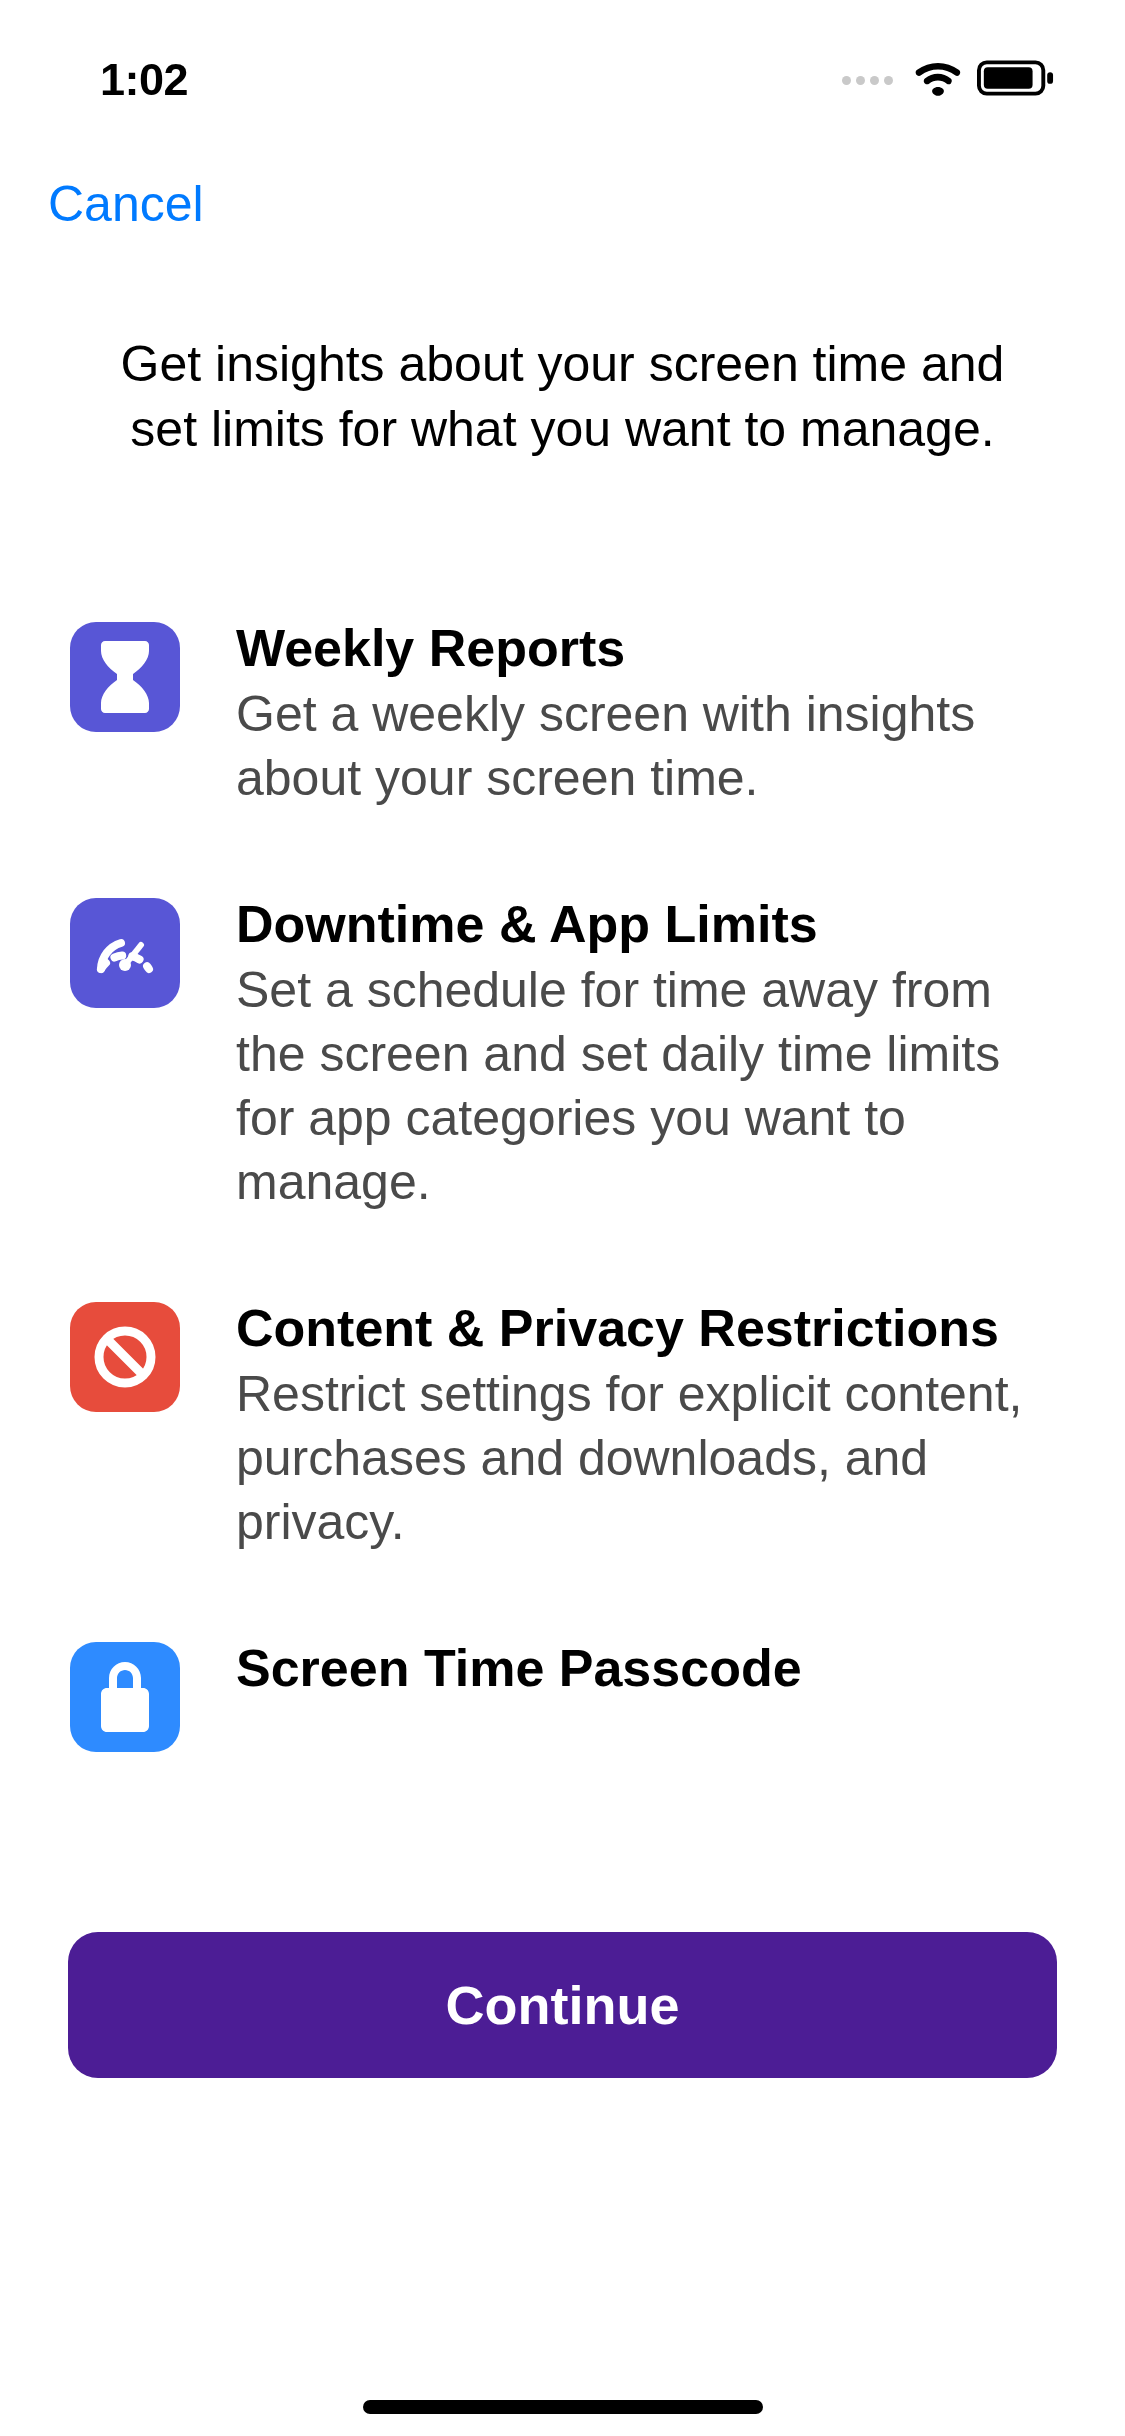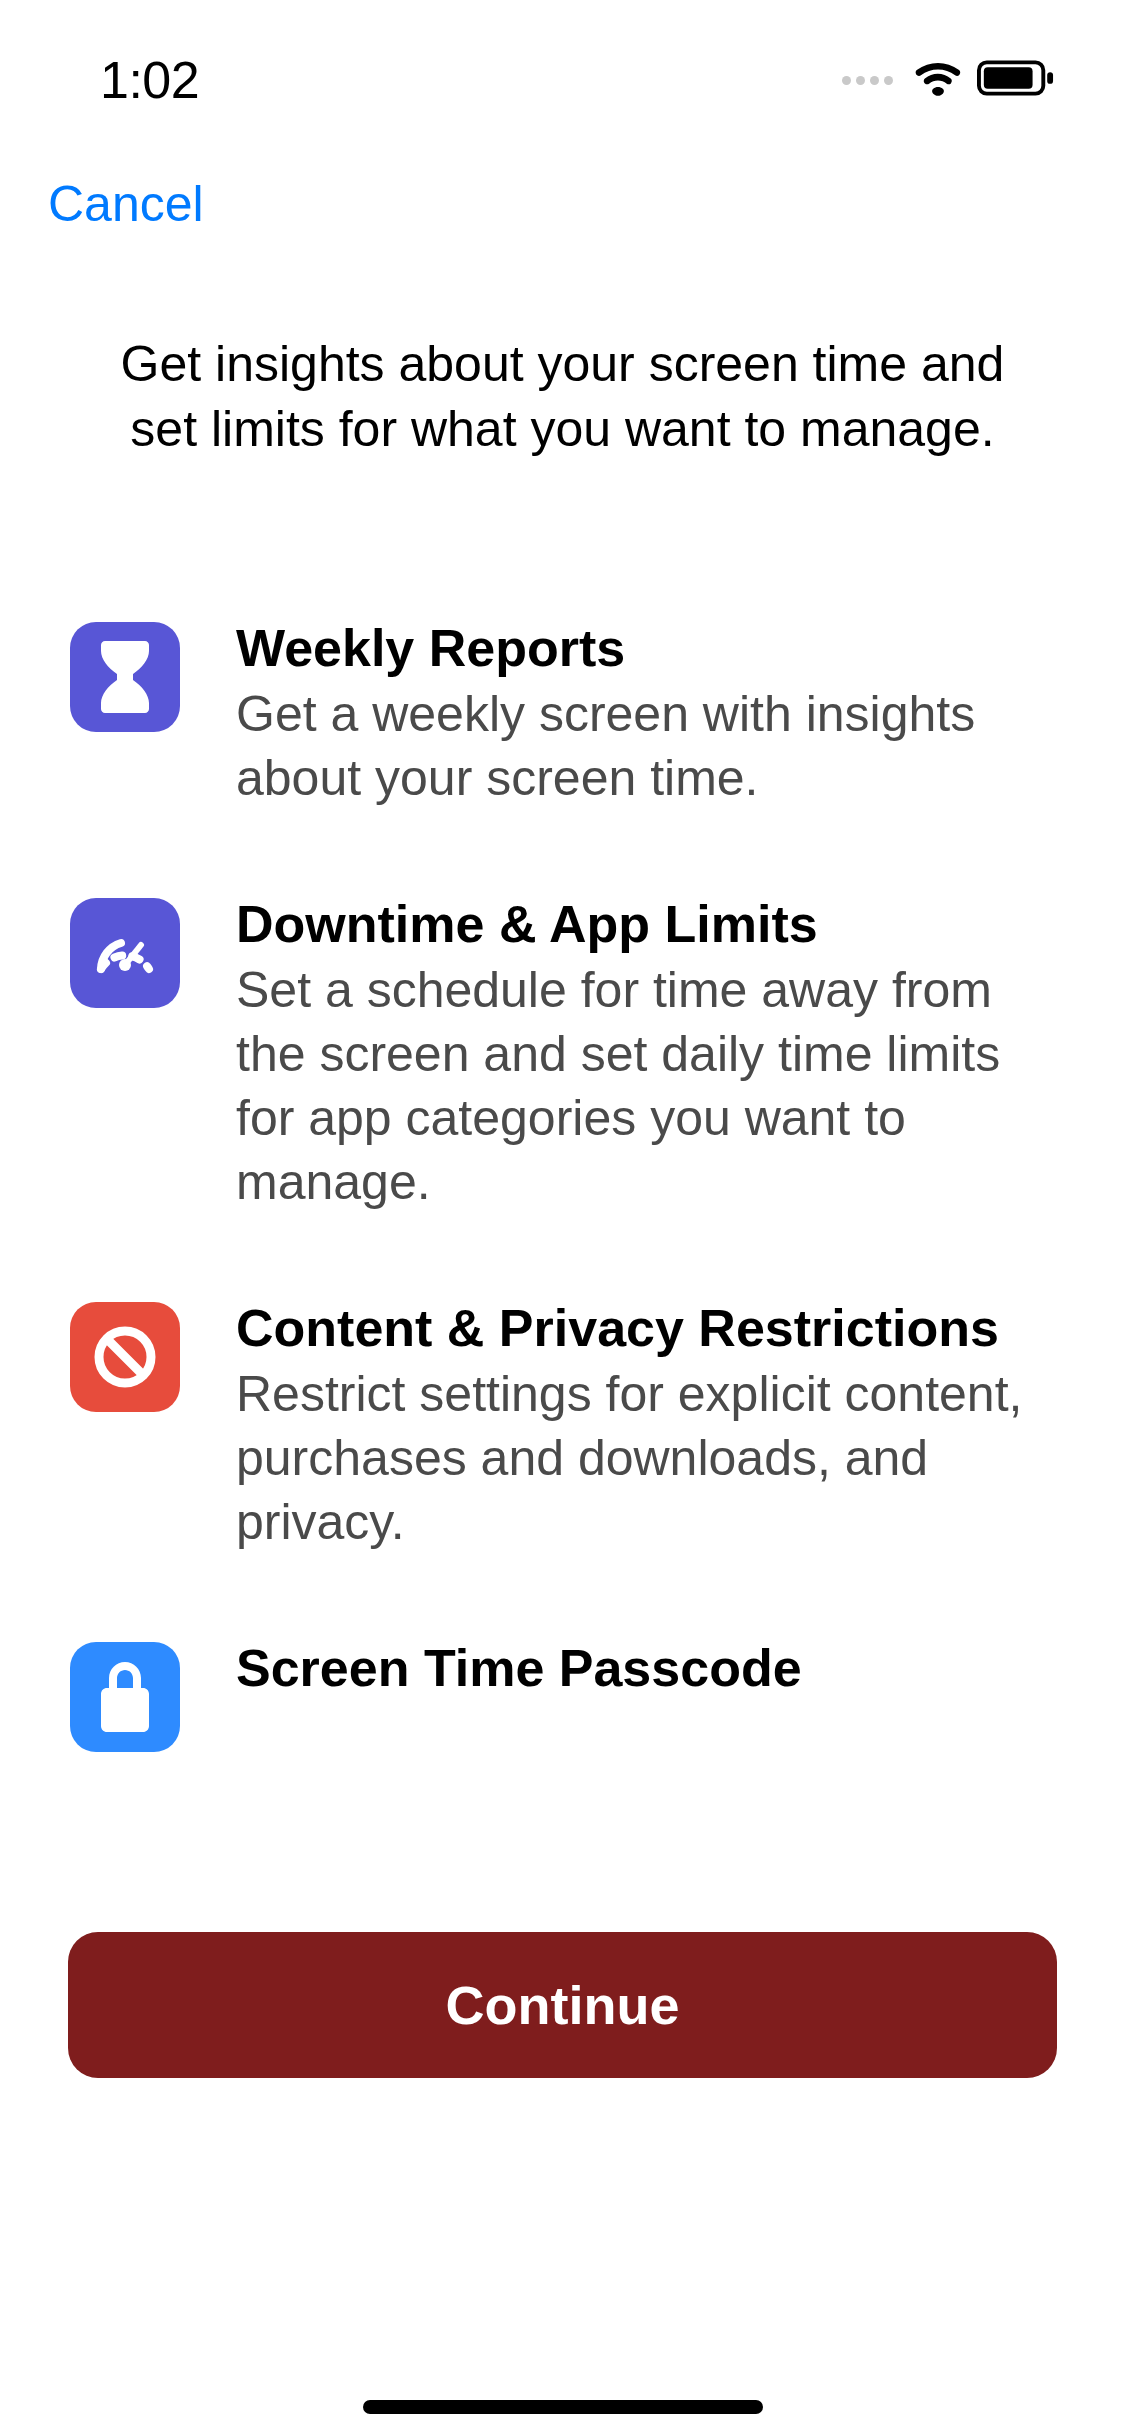--- a/index.html
+++ b/index.html
@@ -15,22 +15,22 @@
   .status-bar {
     position: absolute;
     top: 0; left: 0; right: 0;
     height: 130px;
     display: flex;
     align-items: center;
     justify-content: space-between;
     padding: 30px 60px 0 60px;
   }
   .status-time {
-    font-size: 52px;
-    font-weight: 400;
+    font-size: 45px;
+    font-weight: 700;
     letter-spacing: -0.5px;
     margin-left: 40px;
   }
   .status-icons {
     display: flex;
     align-items: center;
     gap: 14px;
     margin-right: 10px;
   }
   .dots {
@@ -119,21 +119,21 @@
     color: #4a4a4a;
   }
 
   
   .continue {
     position: absolute;
     left: 68px;
     right: 68px;
     top: 1932px;
     height: 146px;
-    background: #7f1d1d;
+    background: #4c1d95;
     color: #fff;
     border: none;
     border-radius: 30px;
     font-size: 54px;
     font-weight: 600;
     cursor: pointer;
   }
 
   
   .home-indicator {

